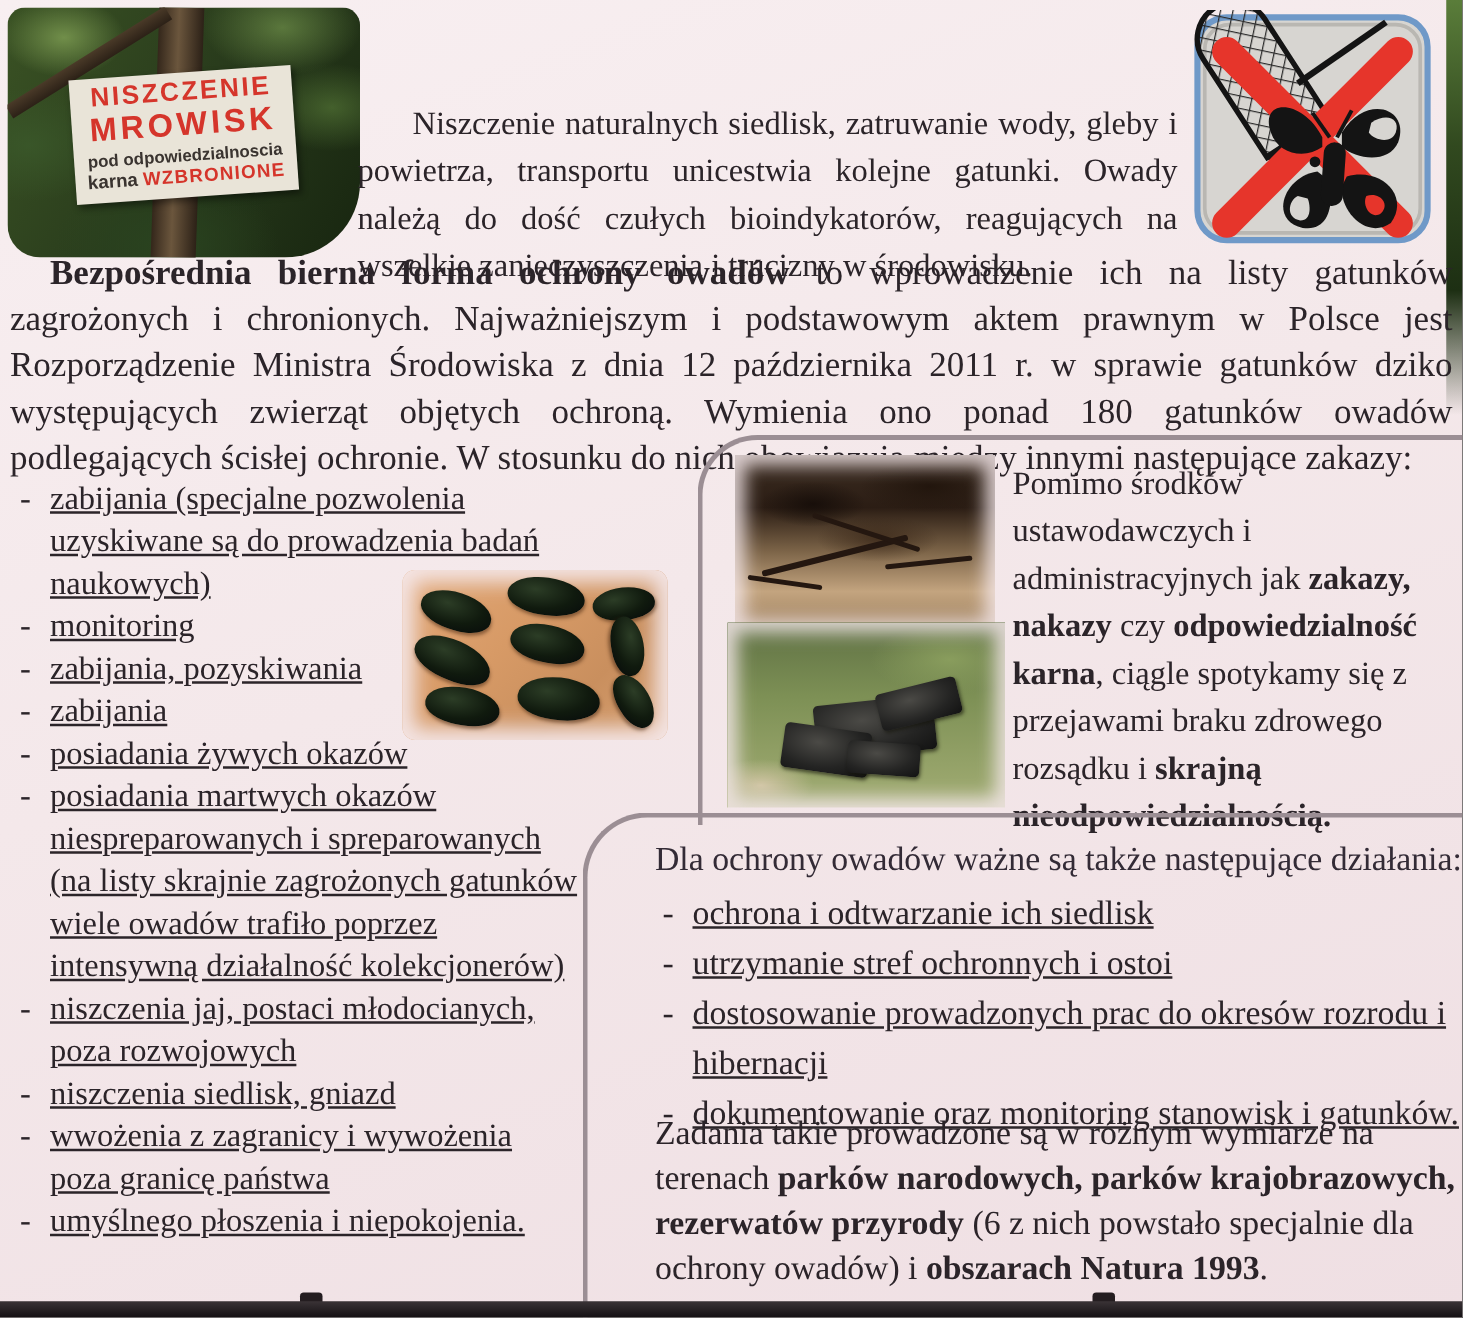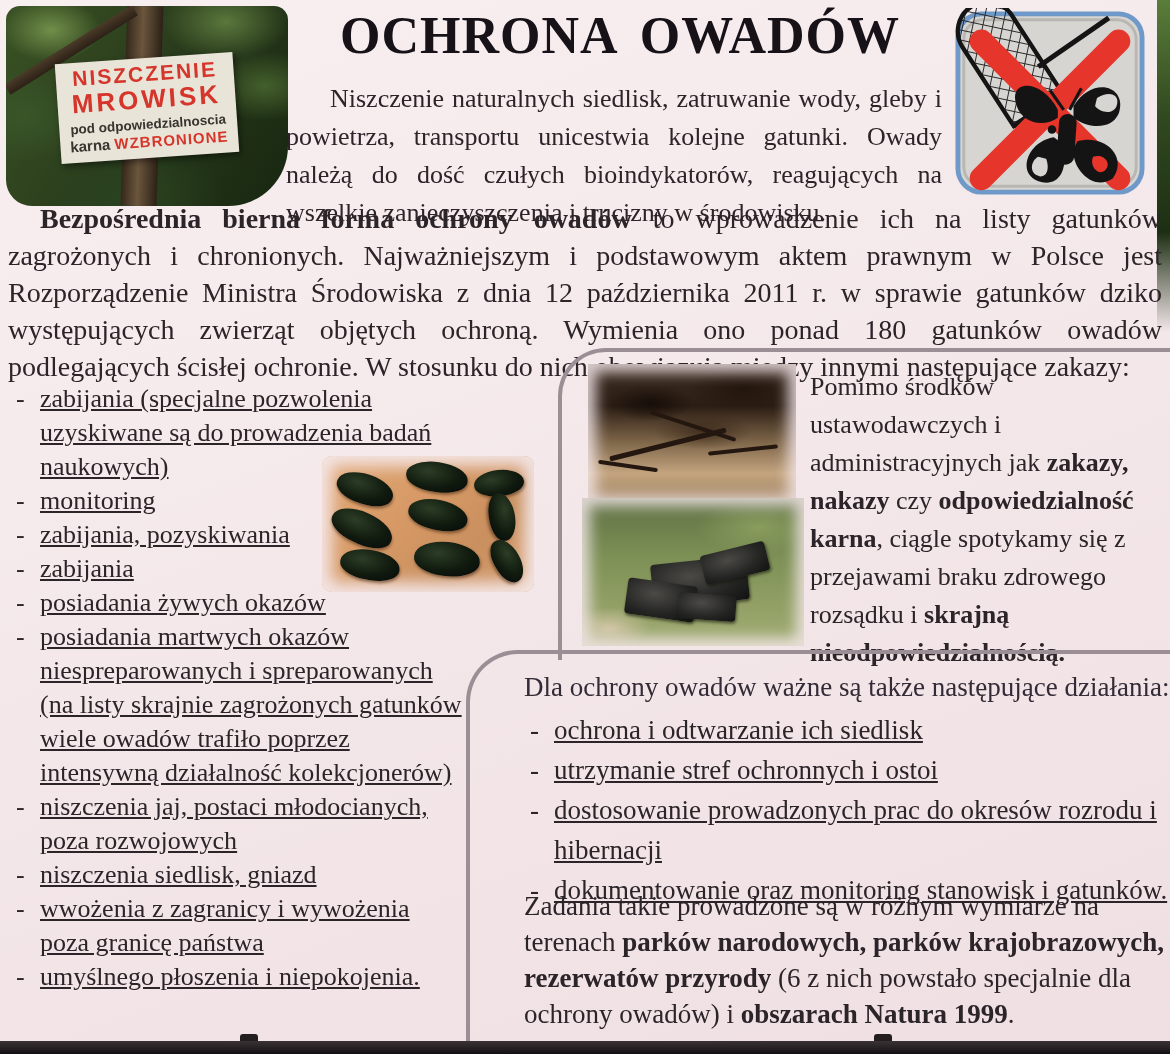--- a/index.html
+++ b/index.html
@@ -103,21 +103,20 @@
     <div id="trunk" class="abs"></div>
     <div id="branch" class="abs"></div>
     <div id="warning-sign" class="abs">
       <div class="sg1">NISZCZENIE</div>
       <div class="sg2">MROWISK</div>
       <div class="sg3">pod odpowiedzialnoscia</div>
       <div class="sg4"><span>karna</span> <span class="red">WZBRONIONE</span></div>
     </div>
   </div>
 
-  <div id="title" class="abs">OCHRONA OWADÓW</div>
 
   <div id="intro" class="abs">Niszczenie naturalnych siedlisk, zatruwanie wody, gleby i powietrza, transportu unicestwia kolejne gatunki. Owady należą do dość czułych bioindykatorów, reagujących na wszelkie zanieczyszczenia i trucizny w środowisku.</div>
 
   <div id="pictogram" class="abs">
     <svg width="196" height="190" viewBox="0 0 100 97">
       <defs>
         <pattern id="mesh" width="5" height="5" patternUnits="userSpaceOnUse" patternTransform="rotate(45)">
           <path d="M0,0H5M0,0V5" stroke="#2a2a2a" stroke-width="1" fill="none"></path>
         </pattern>
       </defs>
@@ -239,21 +238,21 @@
         </div>
         <div class="li">
           <span class="dash">-</span>
           <span class="litext">dostosowanie prowadzonych prac do okresów rozrodu i hibernacji</span>
         </div>
         <div class="li">
           <span class="dash">-</span>
           <span class="litext">dokumentowanie oraz monitoring stanowisk i gatunków.</span>
         </div>
       </div>
-    <div id="tasks" class="abs"><span>Zadania takie prowadzone są w różnym wymiarze na terenach </span><span class="b">parków narodowych, parków krajobrazowych, rezerwatów przyrody</span><span> (6 z nich powstało specjalnie dla ochrony owadów) i </span><span class="b">obszarach Natura 1999</span><span>.</span></div>
+    <div id="tasks" class="abs"><span>Zadania takie prowadzone są w różnym wymiarze na terenach </span><span class="b">parków narodowych, parków krajobrazowych, rezerwatów przyrody</span><span> (6 z nich powstało specjalnie dla ochrony owadów) i </span><span class="b">obszarach Natura 1993</span><span>.</span></div>
   </div>
 
 
   <div class="screw" style="left:240px;top:1034px;"></div>
   <div class="screw" style="left:874px;top:1034px;"></div>
   <div id="bottomband" class="abs"></div>
 
 </div>
 
 </body></html>

